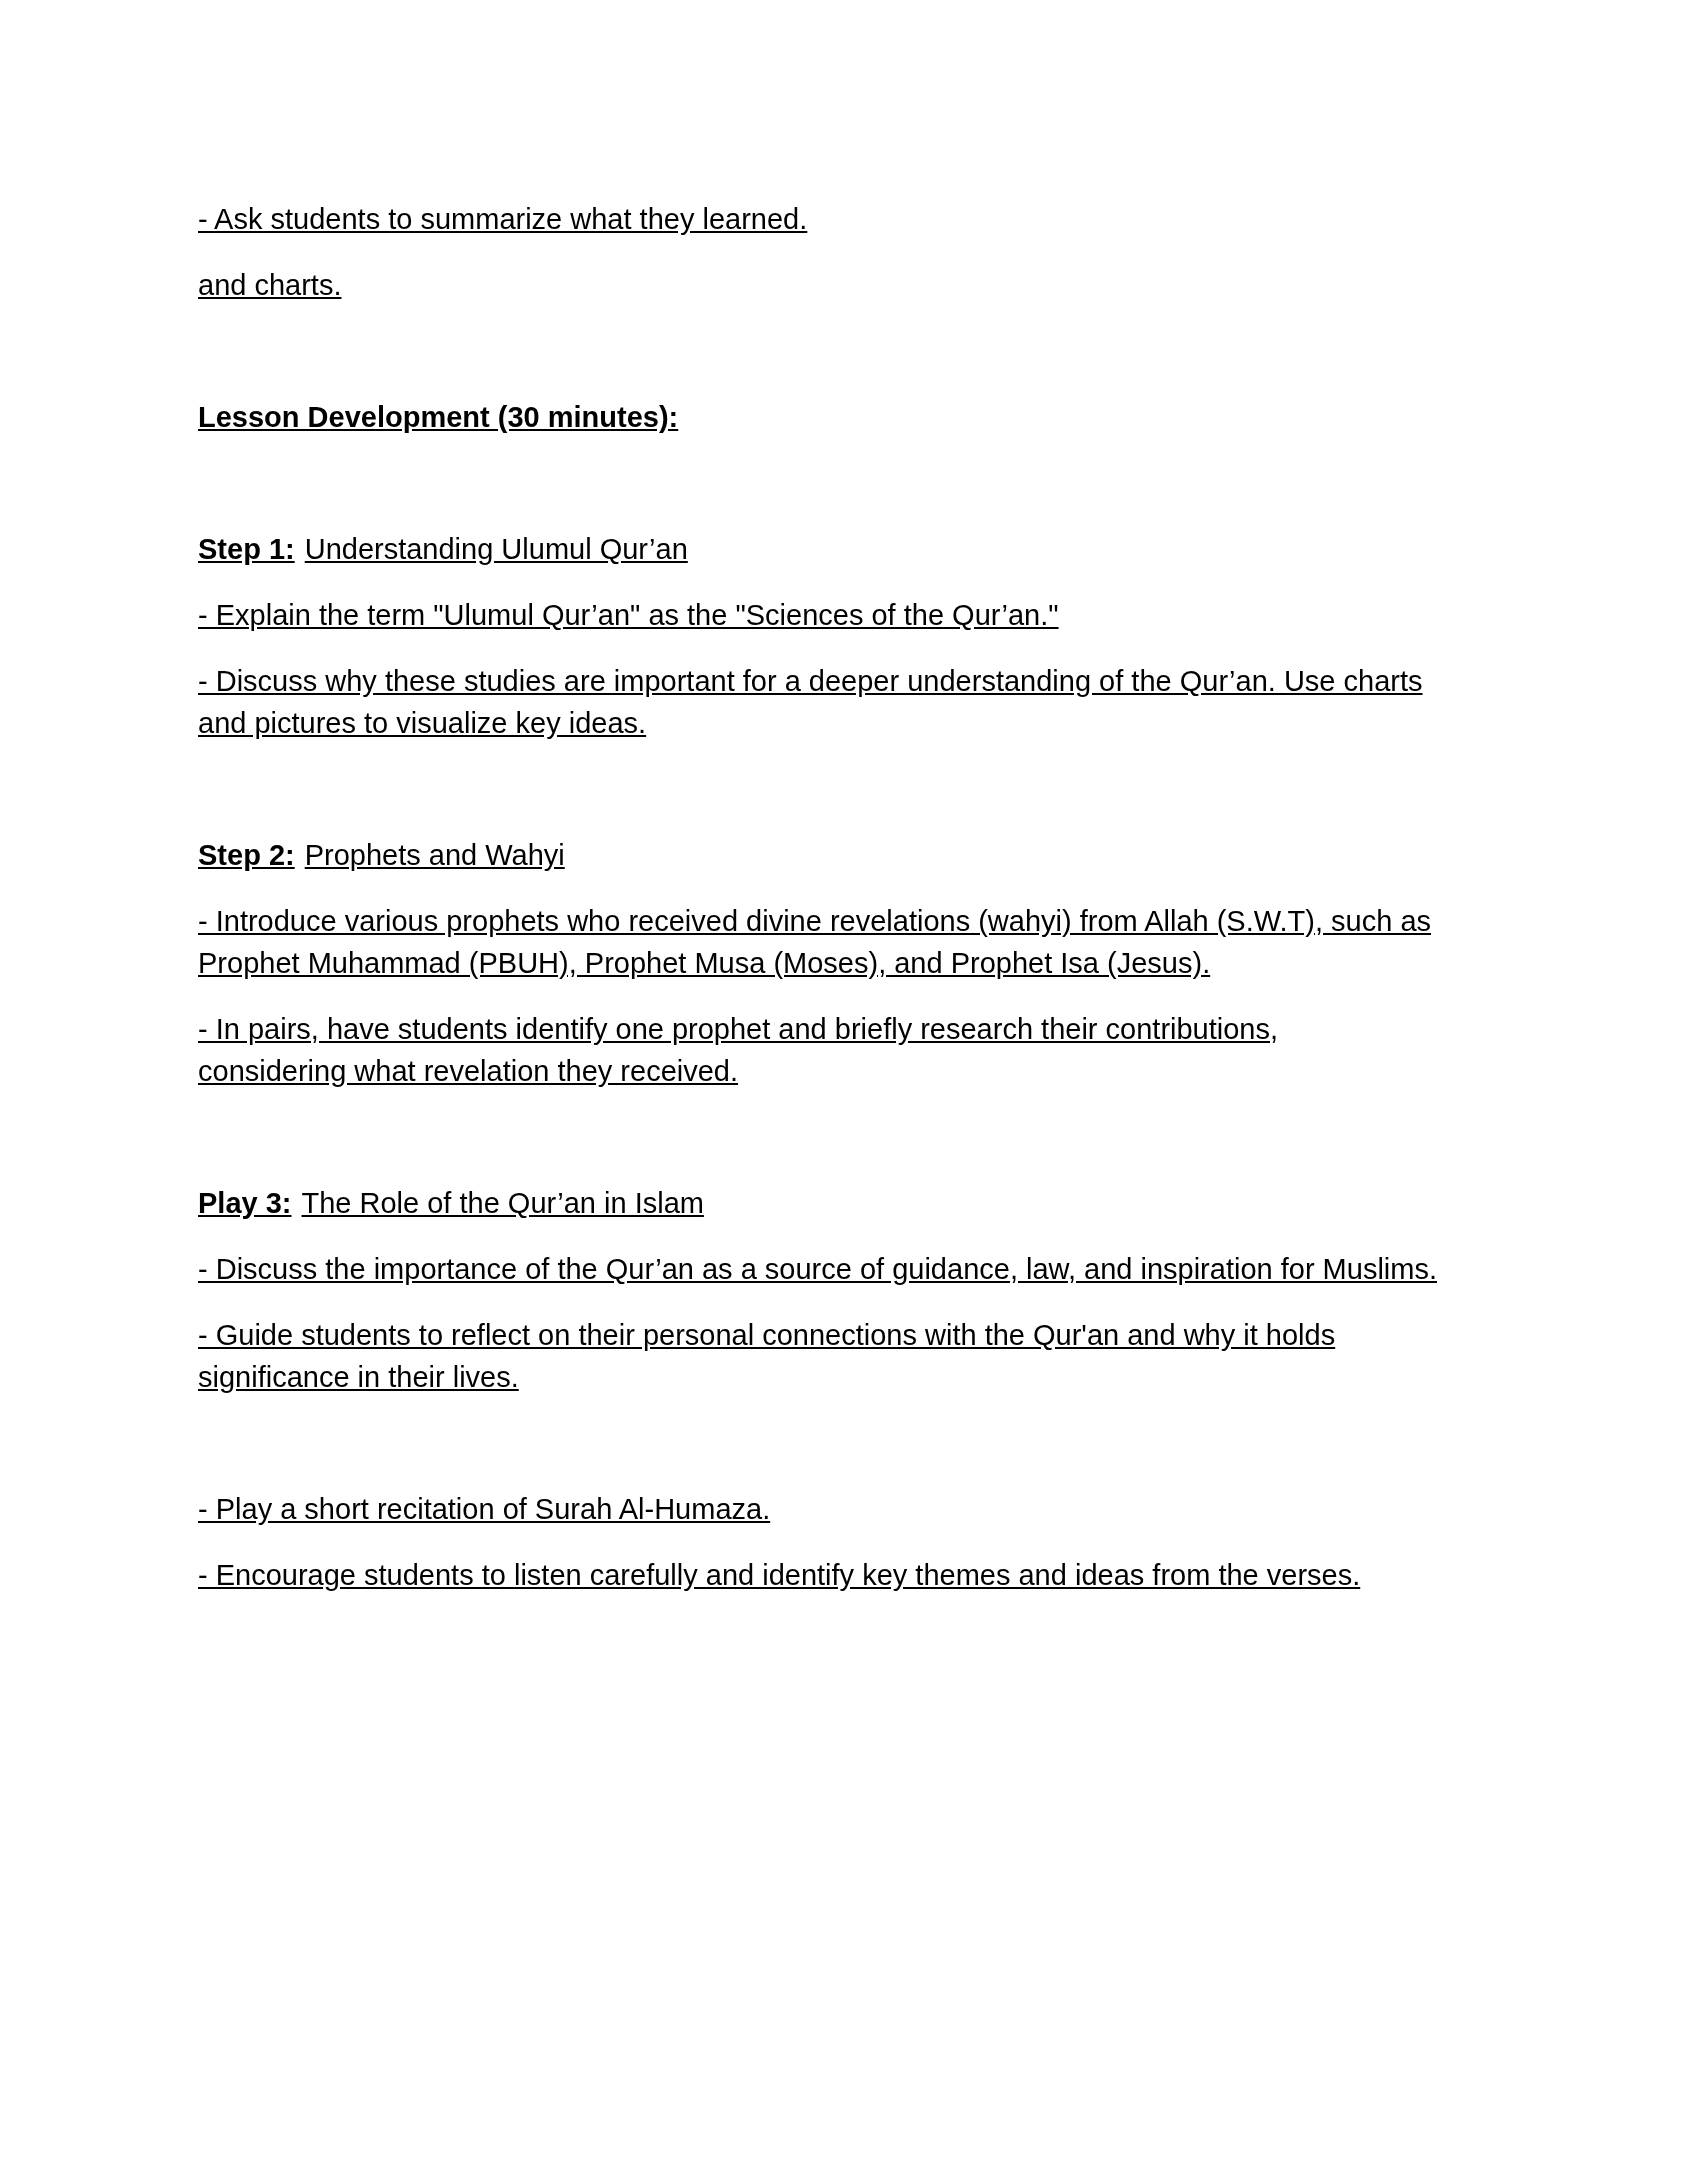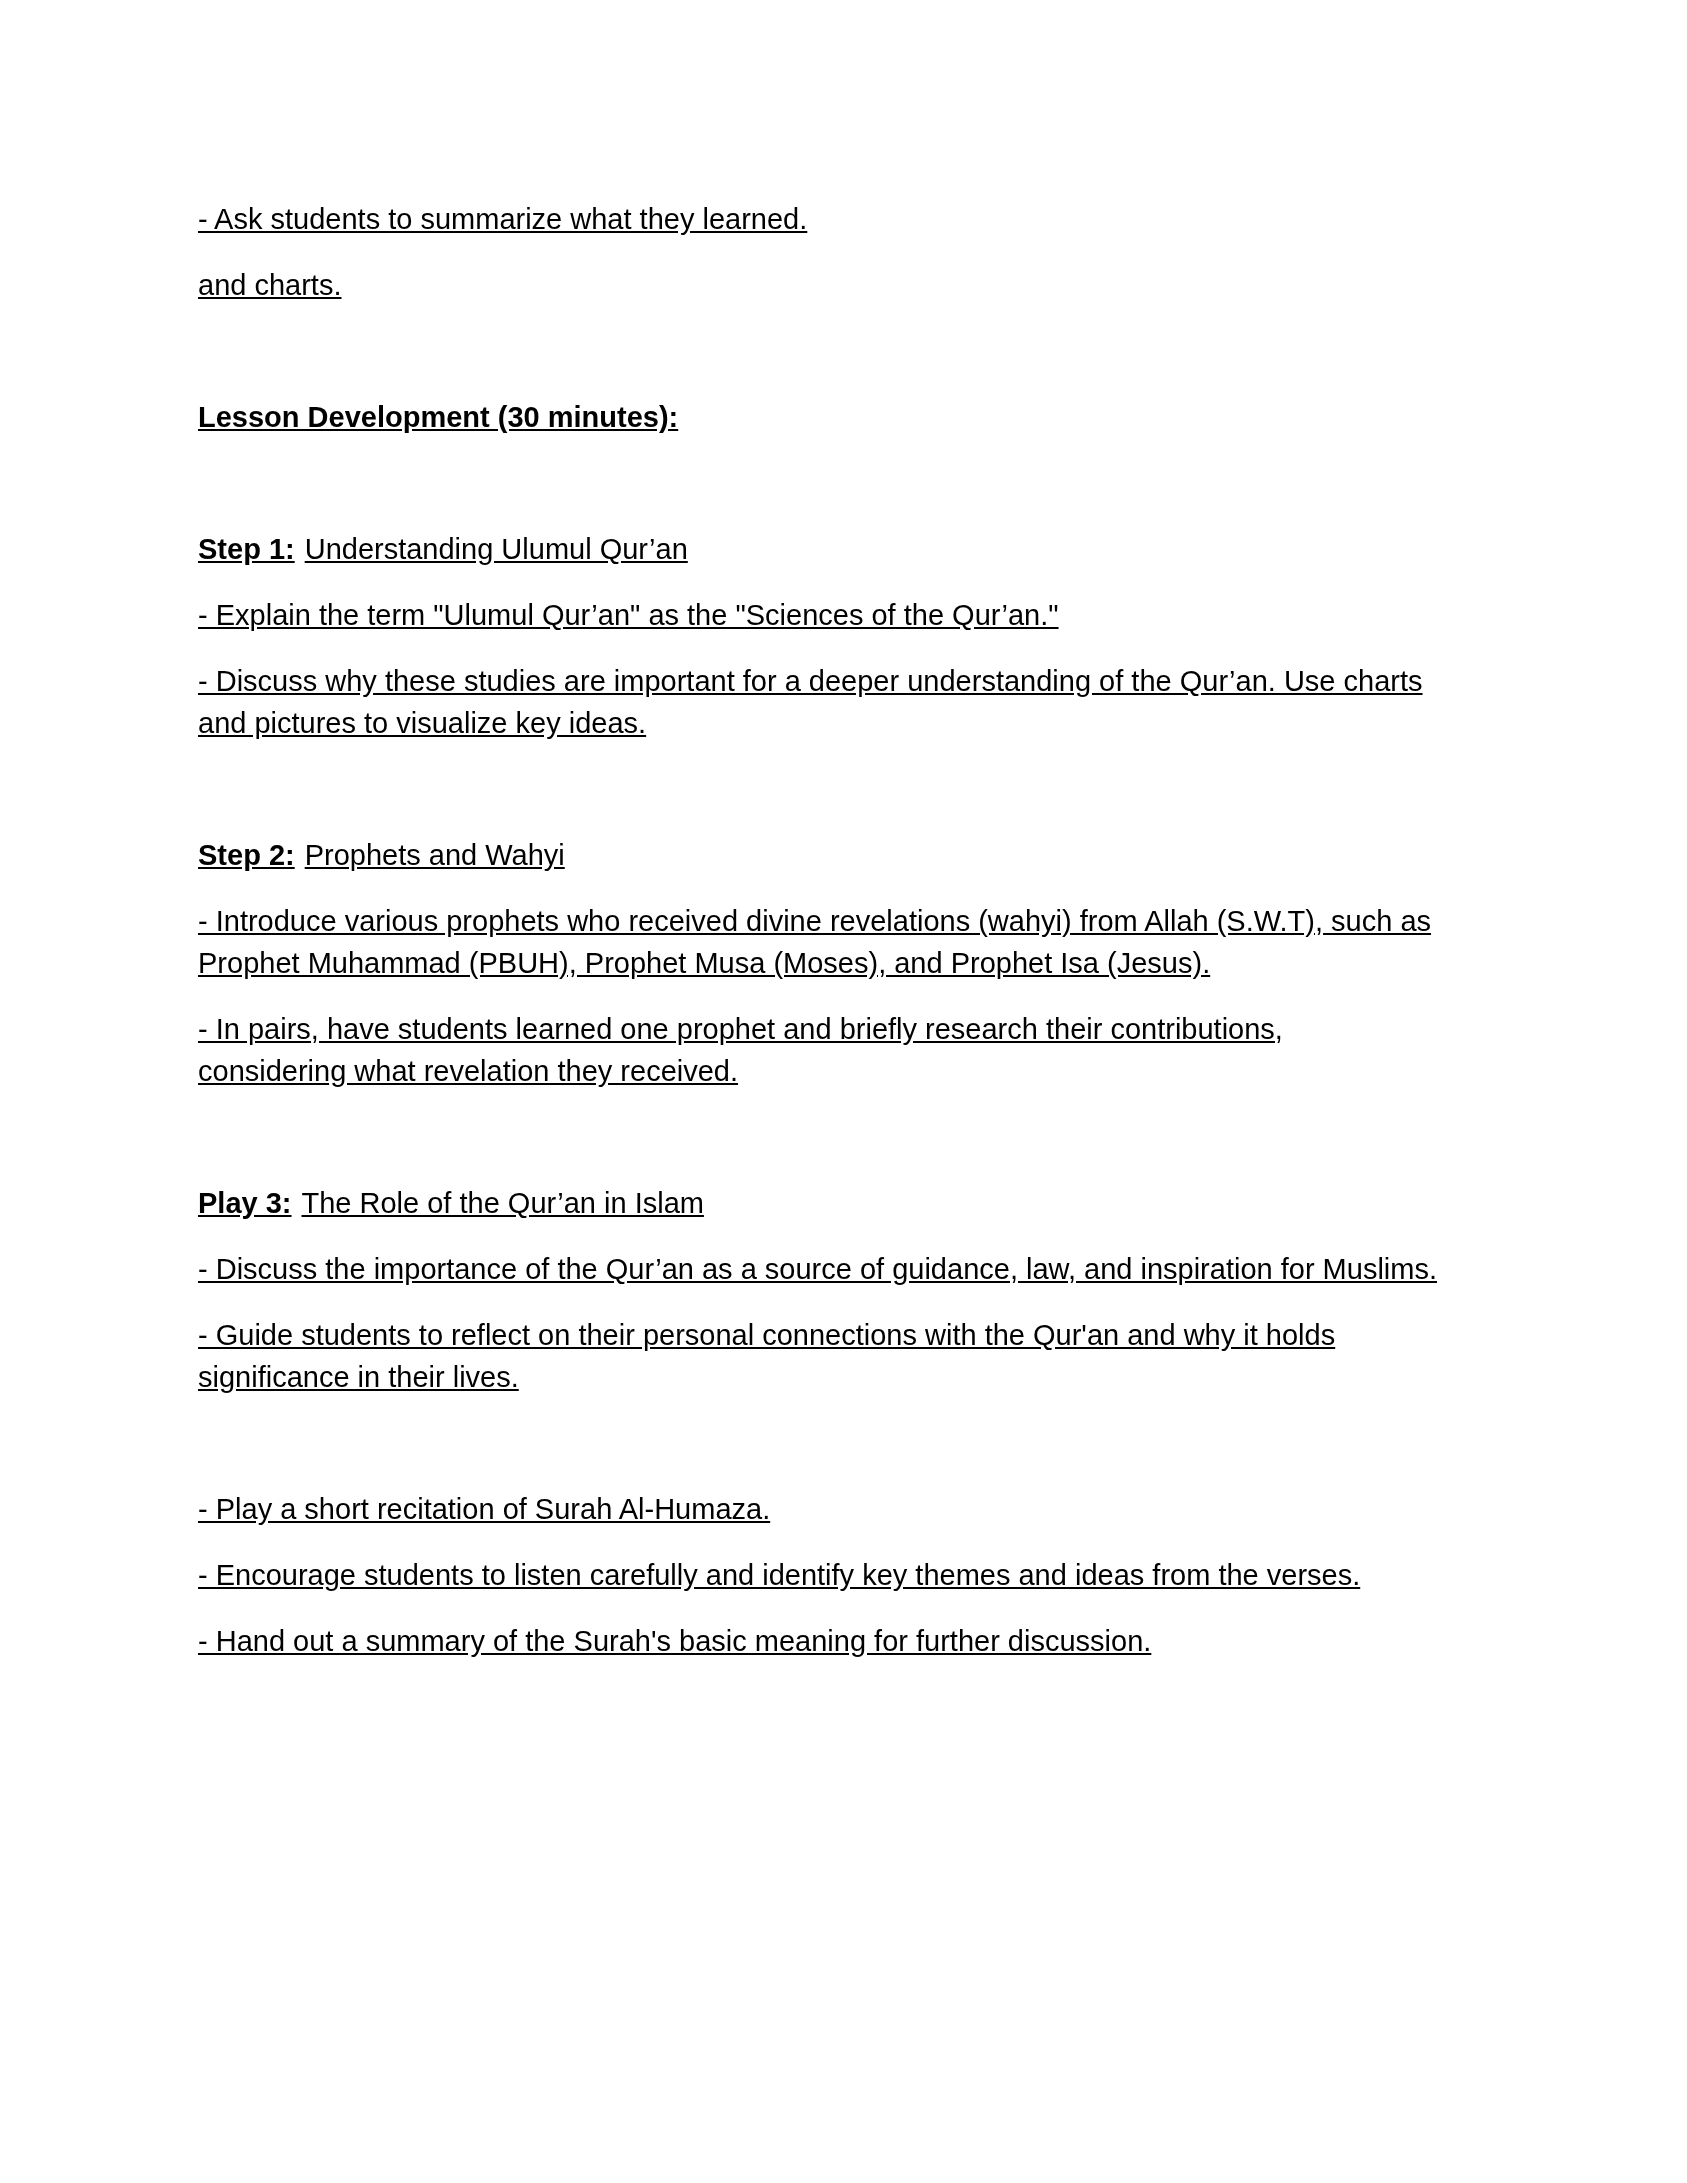--- a/index.html
+++ b/index.html
@@ -74,21 +74,21 @@
   <div class="blank"></div>
 
   <p class="para">
     <span class="bold">Step 2:</span><span class="step-title">Prophets and Wahyi</span>
   </p>
   <p class="para">
     <span class="ln">- Introduce various prophets who received divine revelations (wahyi) from Allah (S.W.T), such as</span>
     <span class="ln">Prophet Muhammad (PBUH), Prophet Musa (Moses), and Prophet Isa (Jesus).</span>
   </p>
   <p class="para">
-    <span class="ln">- In pairs, have students learned one prophet and briefly research their contributions,</span>
+    <span class="ln">- In pairs, have students identify one prophet and briefly research their contributions,</span>
     <span class="ln">considering what revelation they received.</span>
   </p>
 
   <div class="blank"></div>
 
   <p class="para">
     <span class="bold">Play 3:</span><span class="step-title">The Role of the Qur’an in Islam</span>
   </p>
   <p class="para">
     <span class="ln">- Discuss the importance of the Qur’an as a source of guidance, law, and inspiration for Muslims.</span>
@@ -99,21 +99,18 @@
   </p>
 
   <div class="blank"></div>
 
   <p class="para">
     <span class="ln">- Play a short recitation of Surah Al-Humaza.</span>
   </p>
   <p class="para">
     <span class="ln">- Encourage students to listen carefully and identify key themes and ideas from the verses.</span>
   </p>
-  <p class="para">
-    <span class="ln">- Hand out a summary of the Surah's basic meaning for further discussion.</span>
-  </p>
 
   <div class="blank"></div>
 
 
 </div>
 
 
 </body></html>

